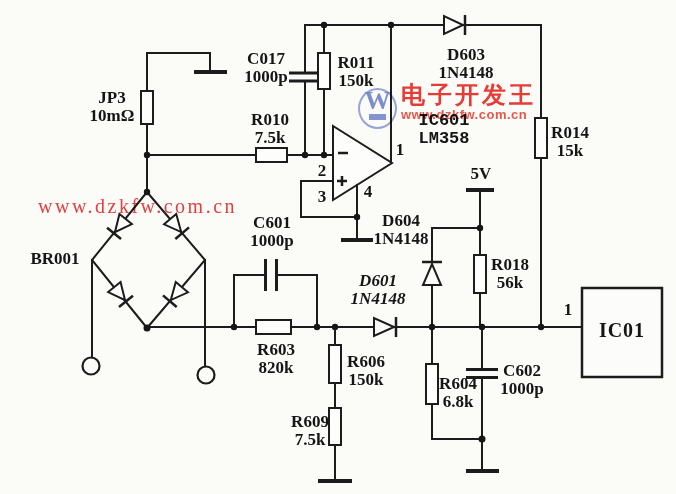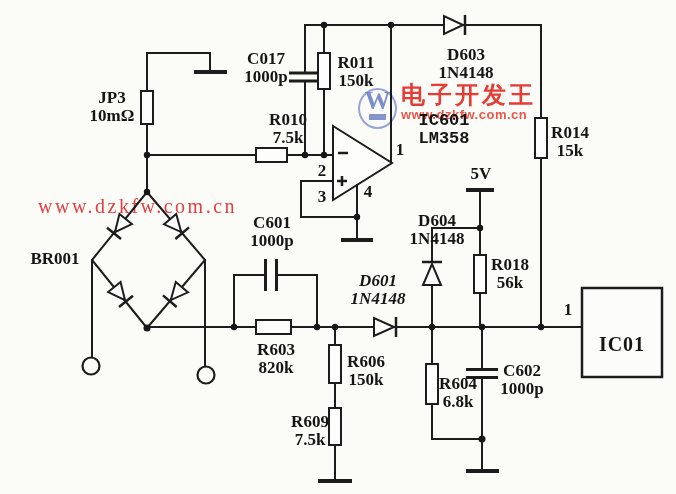--- a/index.html
+++ b/index.html
@@ -16,21 +16,21 @@
   .bar{stroke:#1c1c1c;stroke-width:2.5;fill:none;}
   .dot{fill:#161616;stroke:none;}
   .term{fill:#fbfbf8;stroke:#1c1c1c;stroke-width:2.2;}
   .boxic{fill:#fcfcfa;stroke:#1c1c1c;stroke-width:2.5;}
 
   .clabel{
     position:absolute;transform:translate(-50%,-50%);
     text-align:center;font-size:17px;font-weight:700;color:#151515;
     line-height:18px;white-space:nowrap;letter-spacing:0px;
   }
-  .clabel.big{font-size:20px;letter-spacing:1px;margin-top:14px;}
+  .clabel.big{font-size:20px;letter-spacing:1px;}
   .pinlabel{
     position:absolute;transform:translate(-50%,-50%);
     font-size:17px;font-weight:700;color:#151515;line-height:16px;
   }
 
   .wm{position:absolute;mix-blend-mode:multiply;}
   .wm-corner{
     left:38px;top:195px;font-size:20px;font-weight:400;color:rgba(226,38,42,.88);
     letter-spacing:2.5px;white-space:nowrap;font-family:"Liberation Serif",serif;
   }
@@ -195,36 +195,36 @@
         <div>1000p</div>
       </div>
       <div class="clabel" style="left: 356px; top: 72px;">
         <div>R011</div>
         <div>150k</div>
       </div>
       <div class="clabel" style="left: 466px; top: 64px;">
         <div>D603</div>
         <div>1N4148</div>
       </div>
-      <div class="clabel" style="left: 270px; top: 129px; margin-left: 18px;">
+      <div class="clabel" style="left: 270px; top: 129px;">
         <div>R010</div>
         <div>7.5k</div>
       </div>
       <div class="clabel" style="left: 444px; top: 130px; font-family: Liberation Mono, monospace;">
         <div>IC601</div>
         <div>LM358</div>
       </div>
       <div class="clabel" style="left: 570px; top: 142px;">
         <div>R014</div>
         <div>15k</div>
       </div>
       <div class="clabel" style="left: 481px; top: 174px;">
         <div>5V</div>
       </div>
-      <div class="clabel" style="left: 401px; top: 230px; margin-left: 36px;">
+      <div class="clabel" style="left: 401px; top: 230px;">
         <div>D604</div>
         <div>1N4148</div>
       </div>
       <div class="clabel" style="left: 510px; top: 274px; font-family: Liberation Serif, serif;">
         <div>R018</div>
         <div>56k</div>
       </div>
       <div class="clabel" style="left: 272px; top: 232px;">
         <div>C601</div>
         <div>1000p</div>

